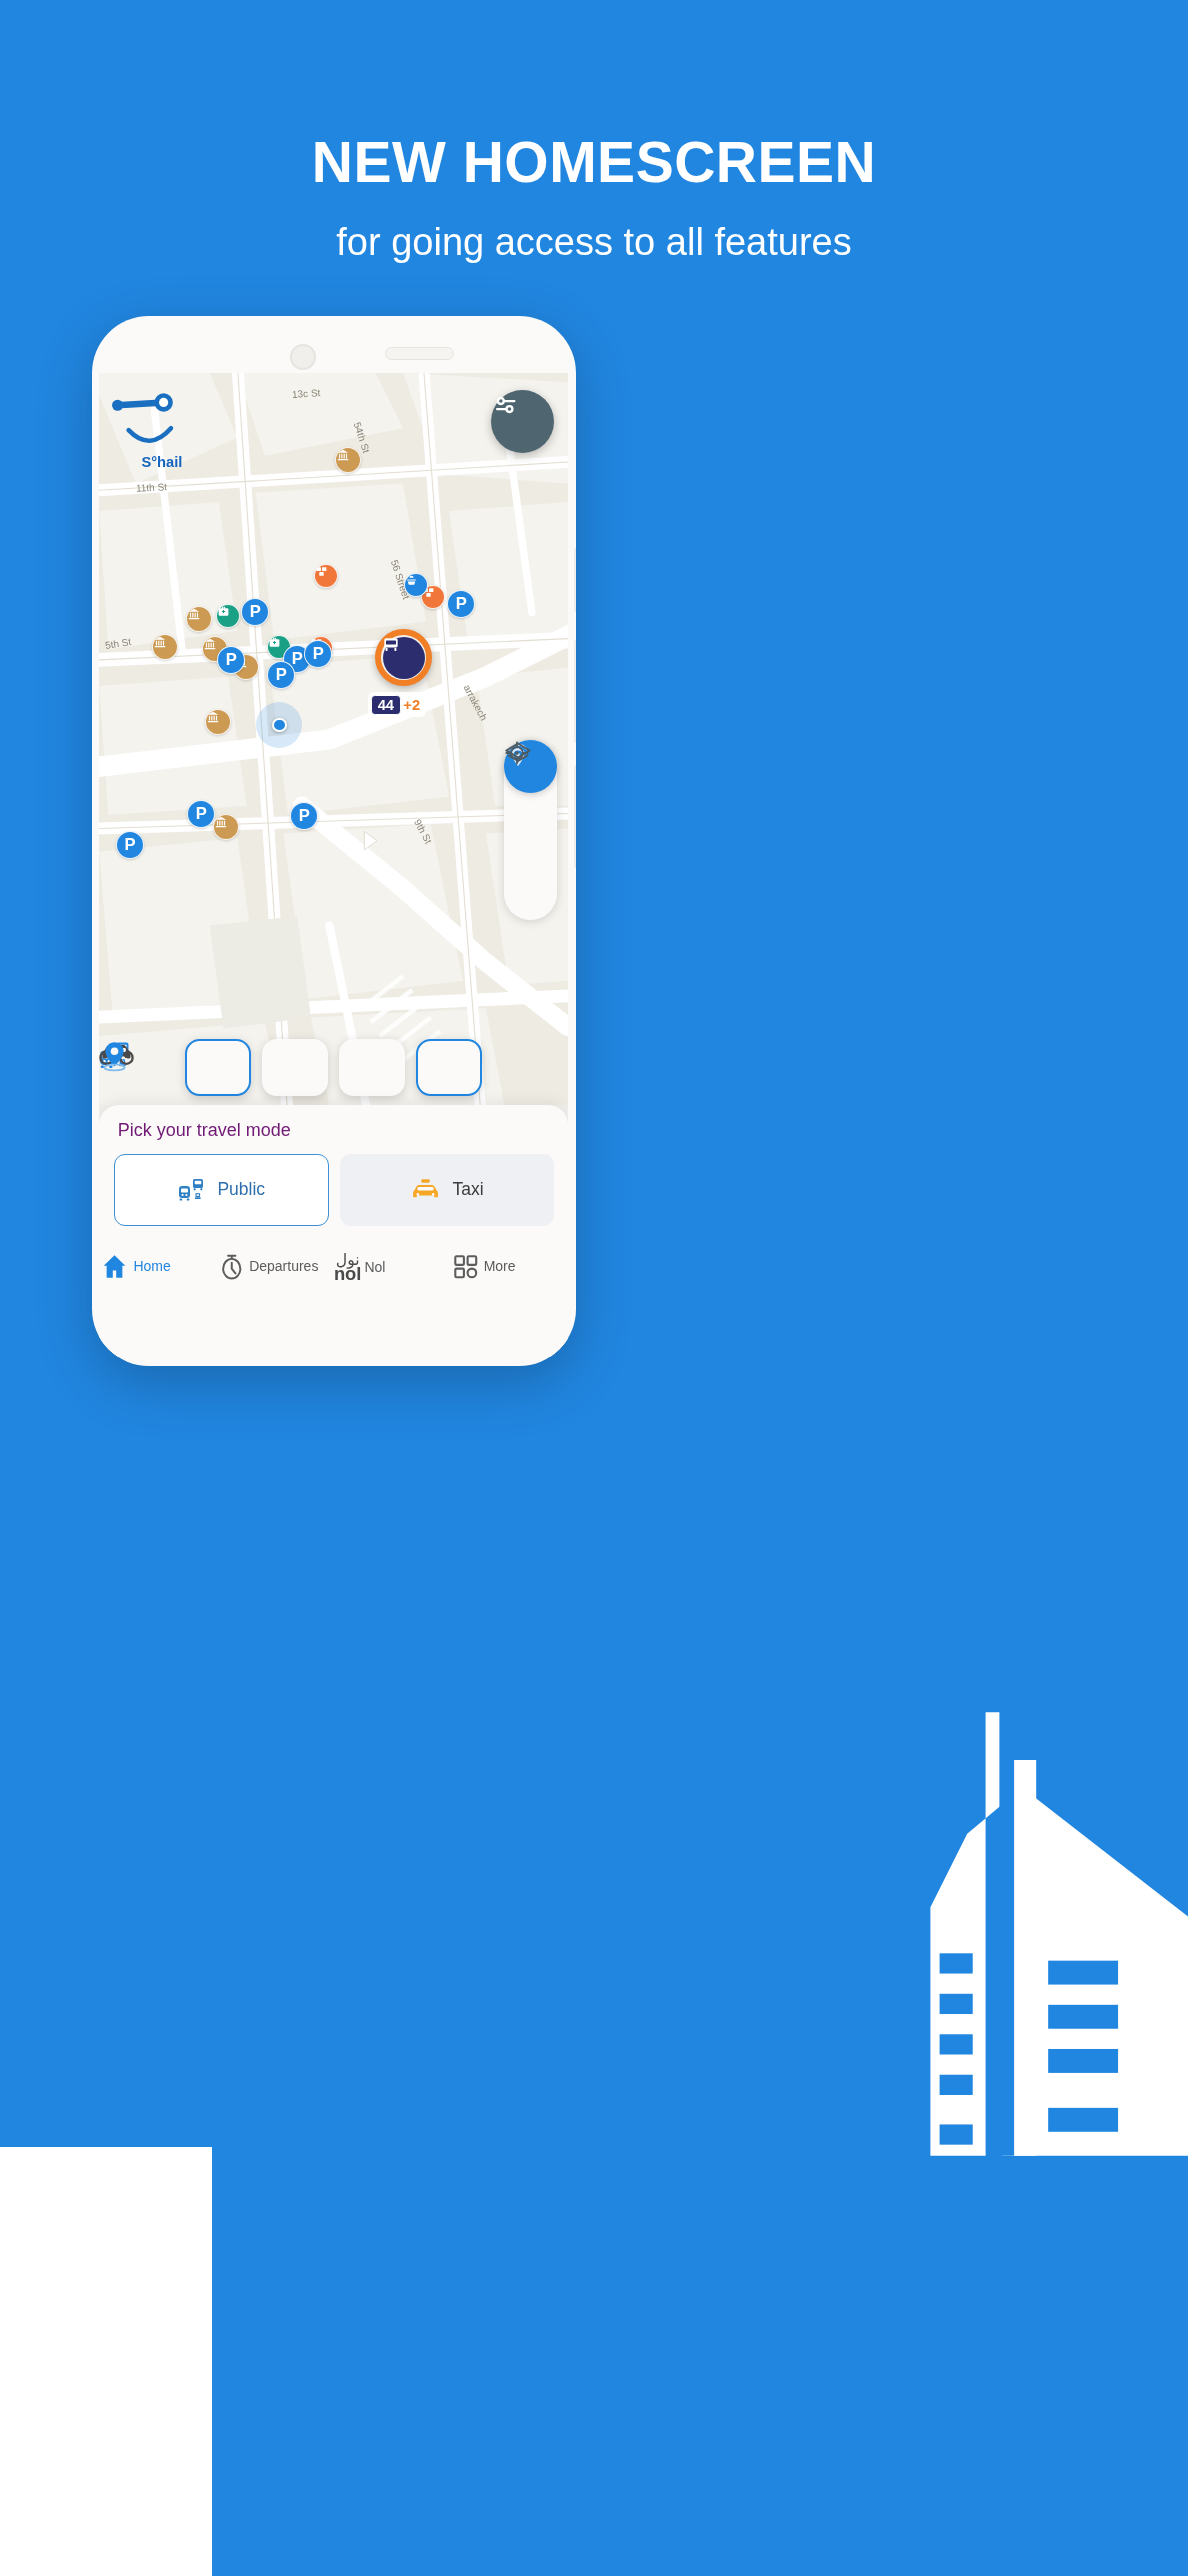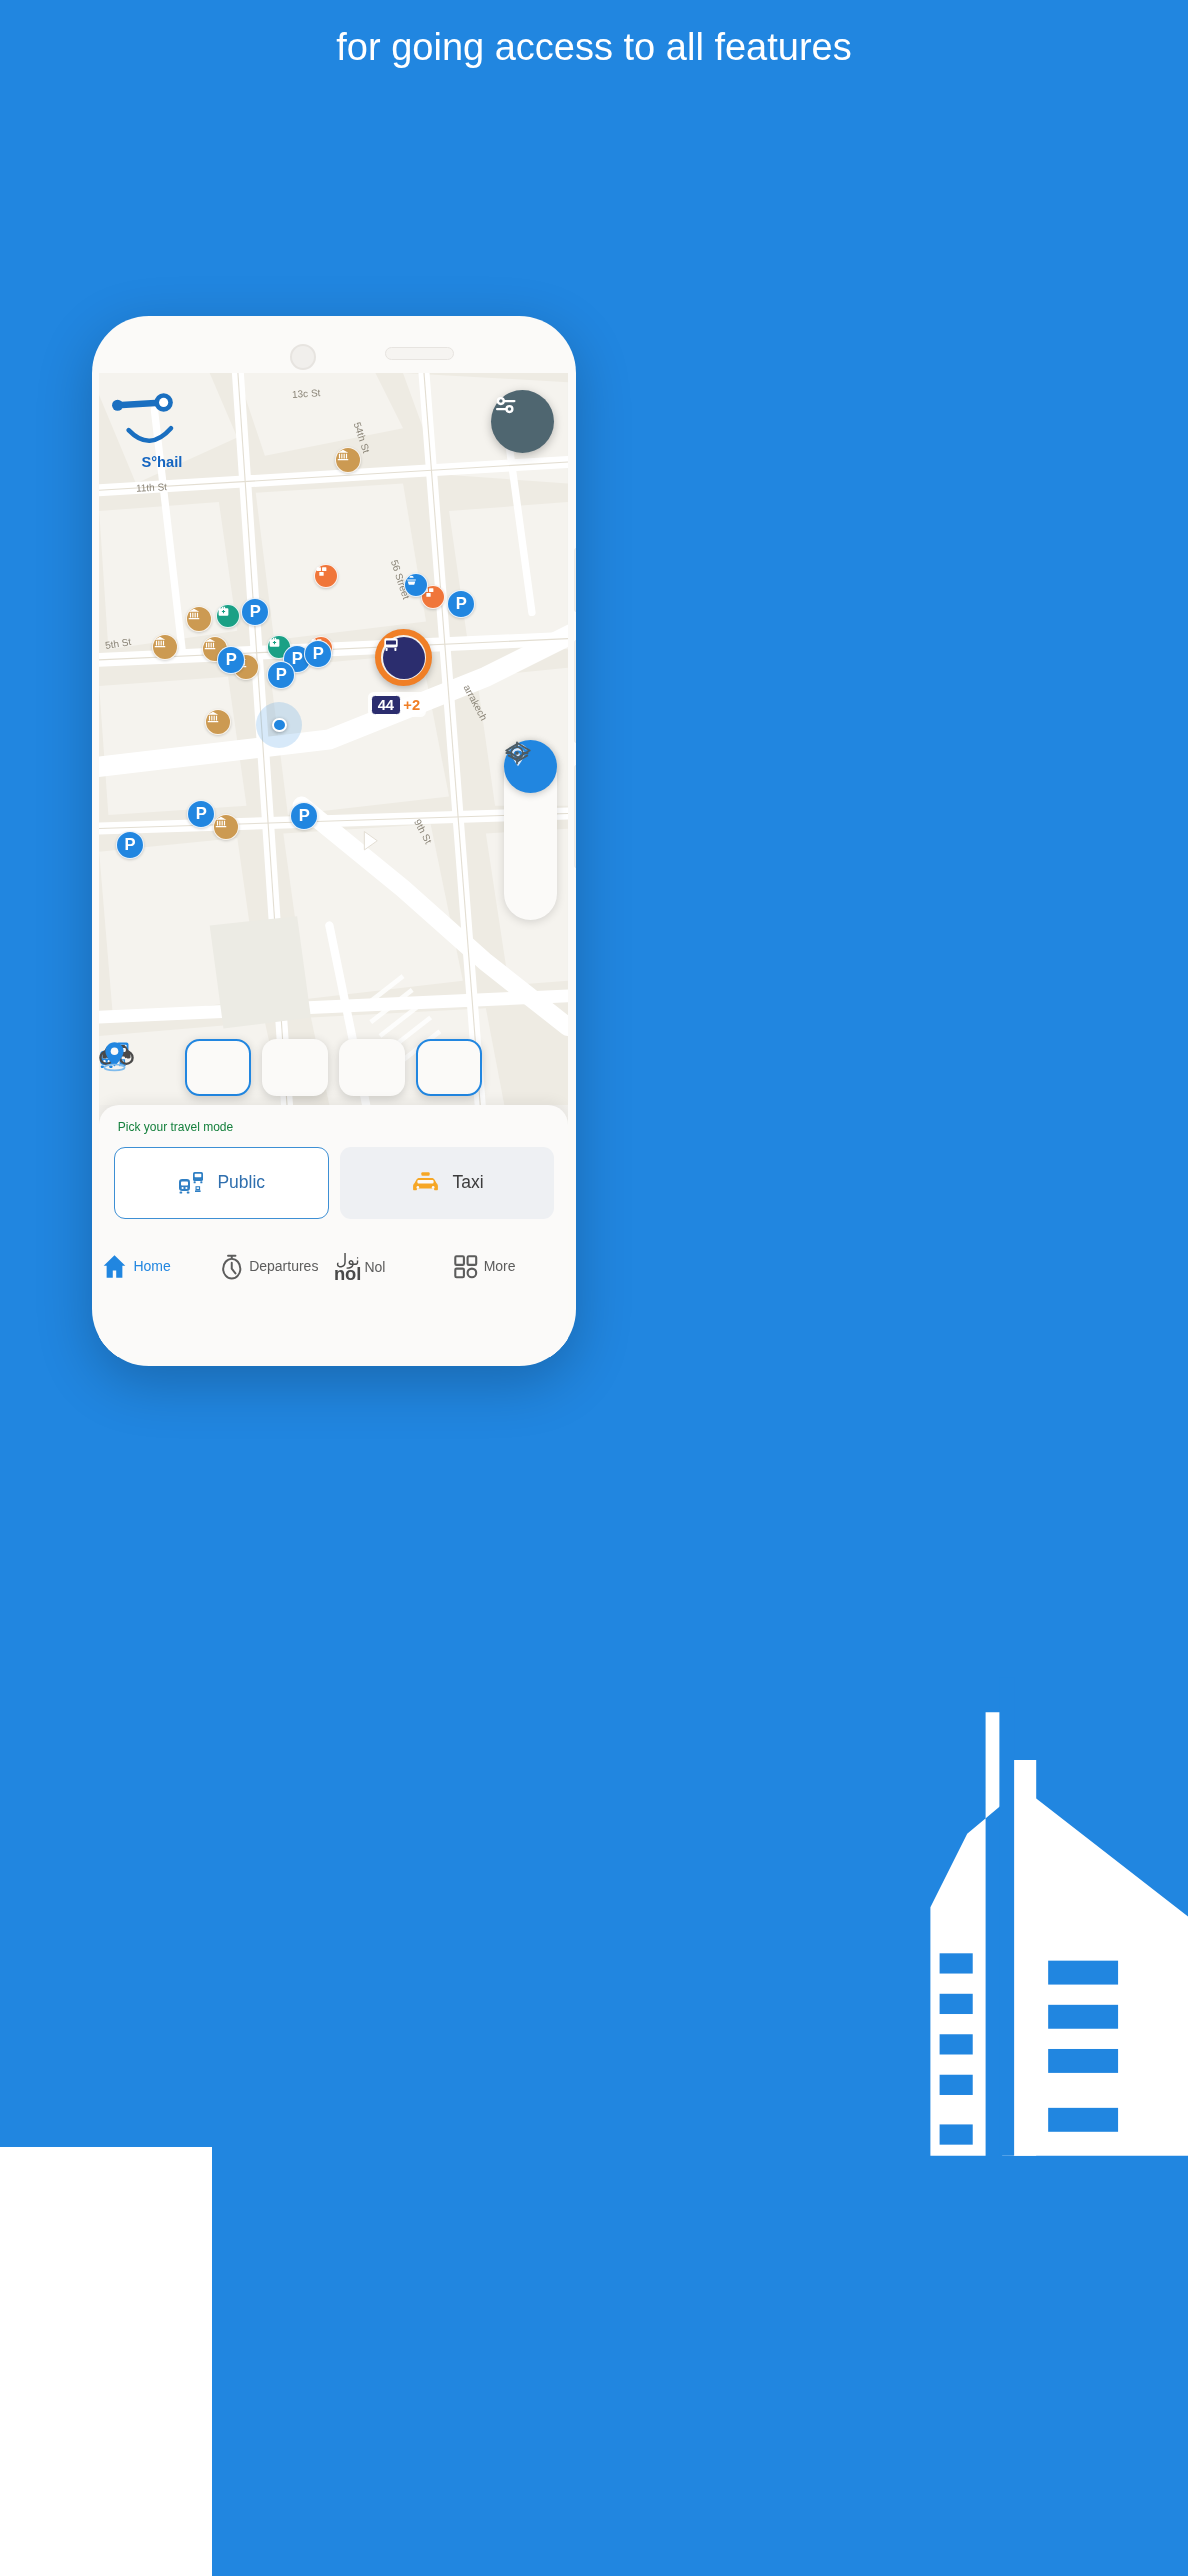--- a/index.html
+++ b/index.html
@@ -169,21 +169,21 @@
   }
   .chip.sel { border:2.8px solid #2186E0; }
 
   
   .sheet {
     position:absolute; left:0; top:732px; width:469px; height:252px;
     background:#fbfaf9; border-radius:20px 20px 0 0;
     box-shadow:0 -3.7px 13px rgba(0,0,0,.06);
   }
   .sheet-title {
-    margin:14.7px 0 0 18.4px; font-size:12px; color:#15803d;
+    margin:14.7px 0 0 18.4px; font-size:18px; color:#701a75;
   }
   .mode-row { display:flex; gap:11px; margin:13px 14.7px 0 14.7px; }
   .mode-btn {
     flex:1; height:72px; border-radius:11px;
     display:flex; align-items:center; justify-content:center; gap:11px;
     font-size:17.5px;
   }
   .mode-btn.sel { border:1.7px solid #3d8fd4; background:#fff; color:#2f6fae; }
   .mode-btn.un  { background:#eef0f3; color:#3c3c3c; }
 
@@ -229,20 +229,21 @@
     <rect x="30" y="486" width="36" height="22"></rect>
     <rect x="148" y="308" width="76" height="26"></rect>
     <rect x="148" y="356" width="76" height="26"></rect>
     <rect x="148" y="404" width="76" height="26"></rect>
     <rect x="148" y="468" width="76" height="26"></rect>
     <rect x="95" y="0" width="16" height="520"></rect>
   </g>
 </svg>
 
 <div class="promo">
+  <div class="promo-title">NEW HOMESCREEN</div>
   <div class="promo-sub">for going access to all features</div>
 </div>
 
 <div class="phone">
   <div class="phone-notch-cam"></div>
   <div class="phone-notch-spk"></div>
   <div class="side-btn b1"></div>
   <div class="side-btn b2"></div>
   <div class="side-btn b3"></div>
 

